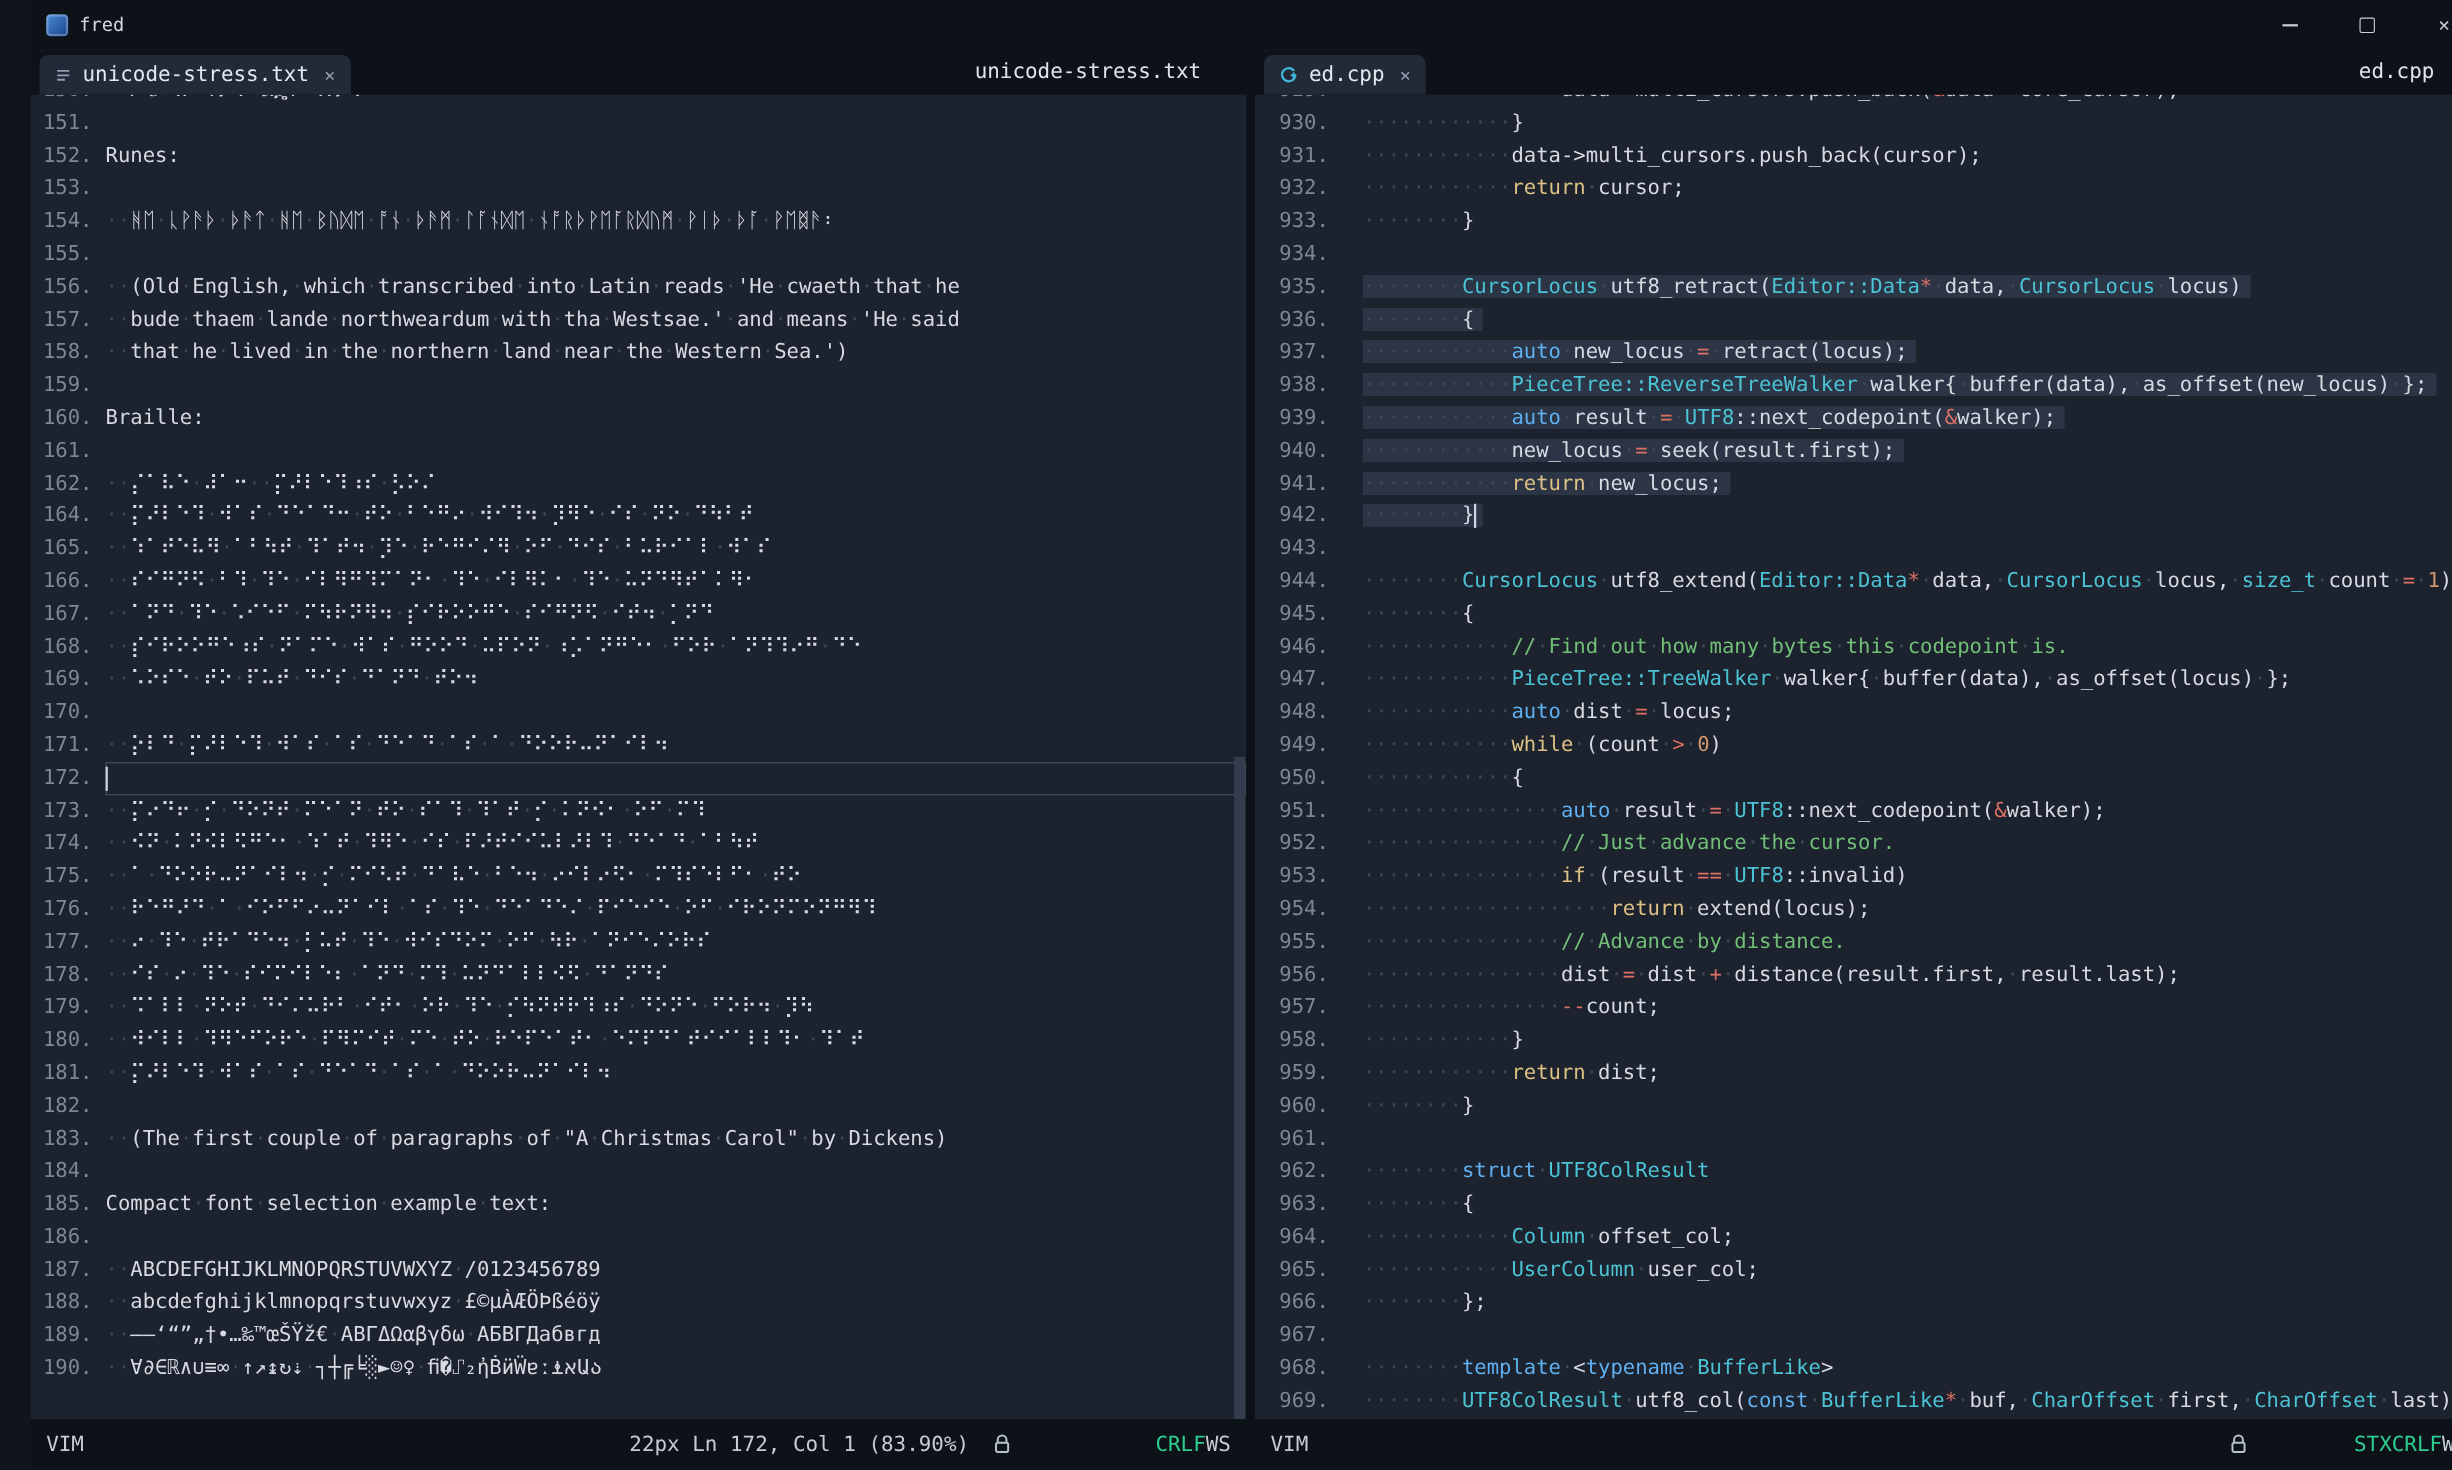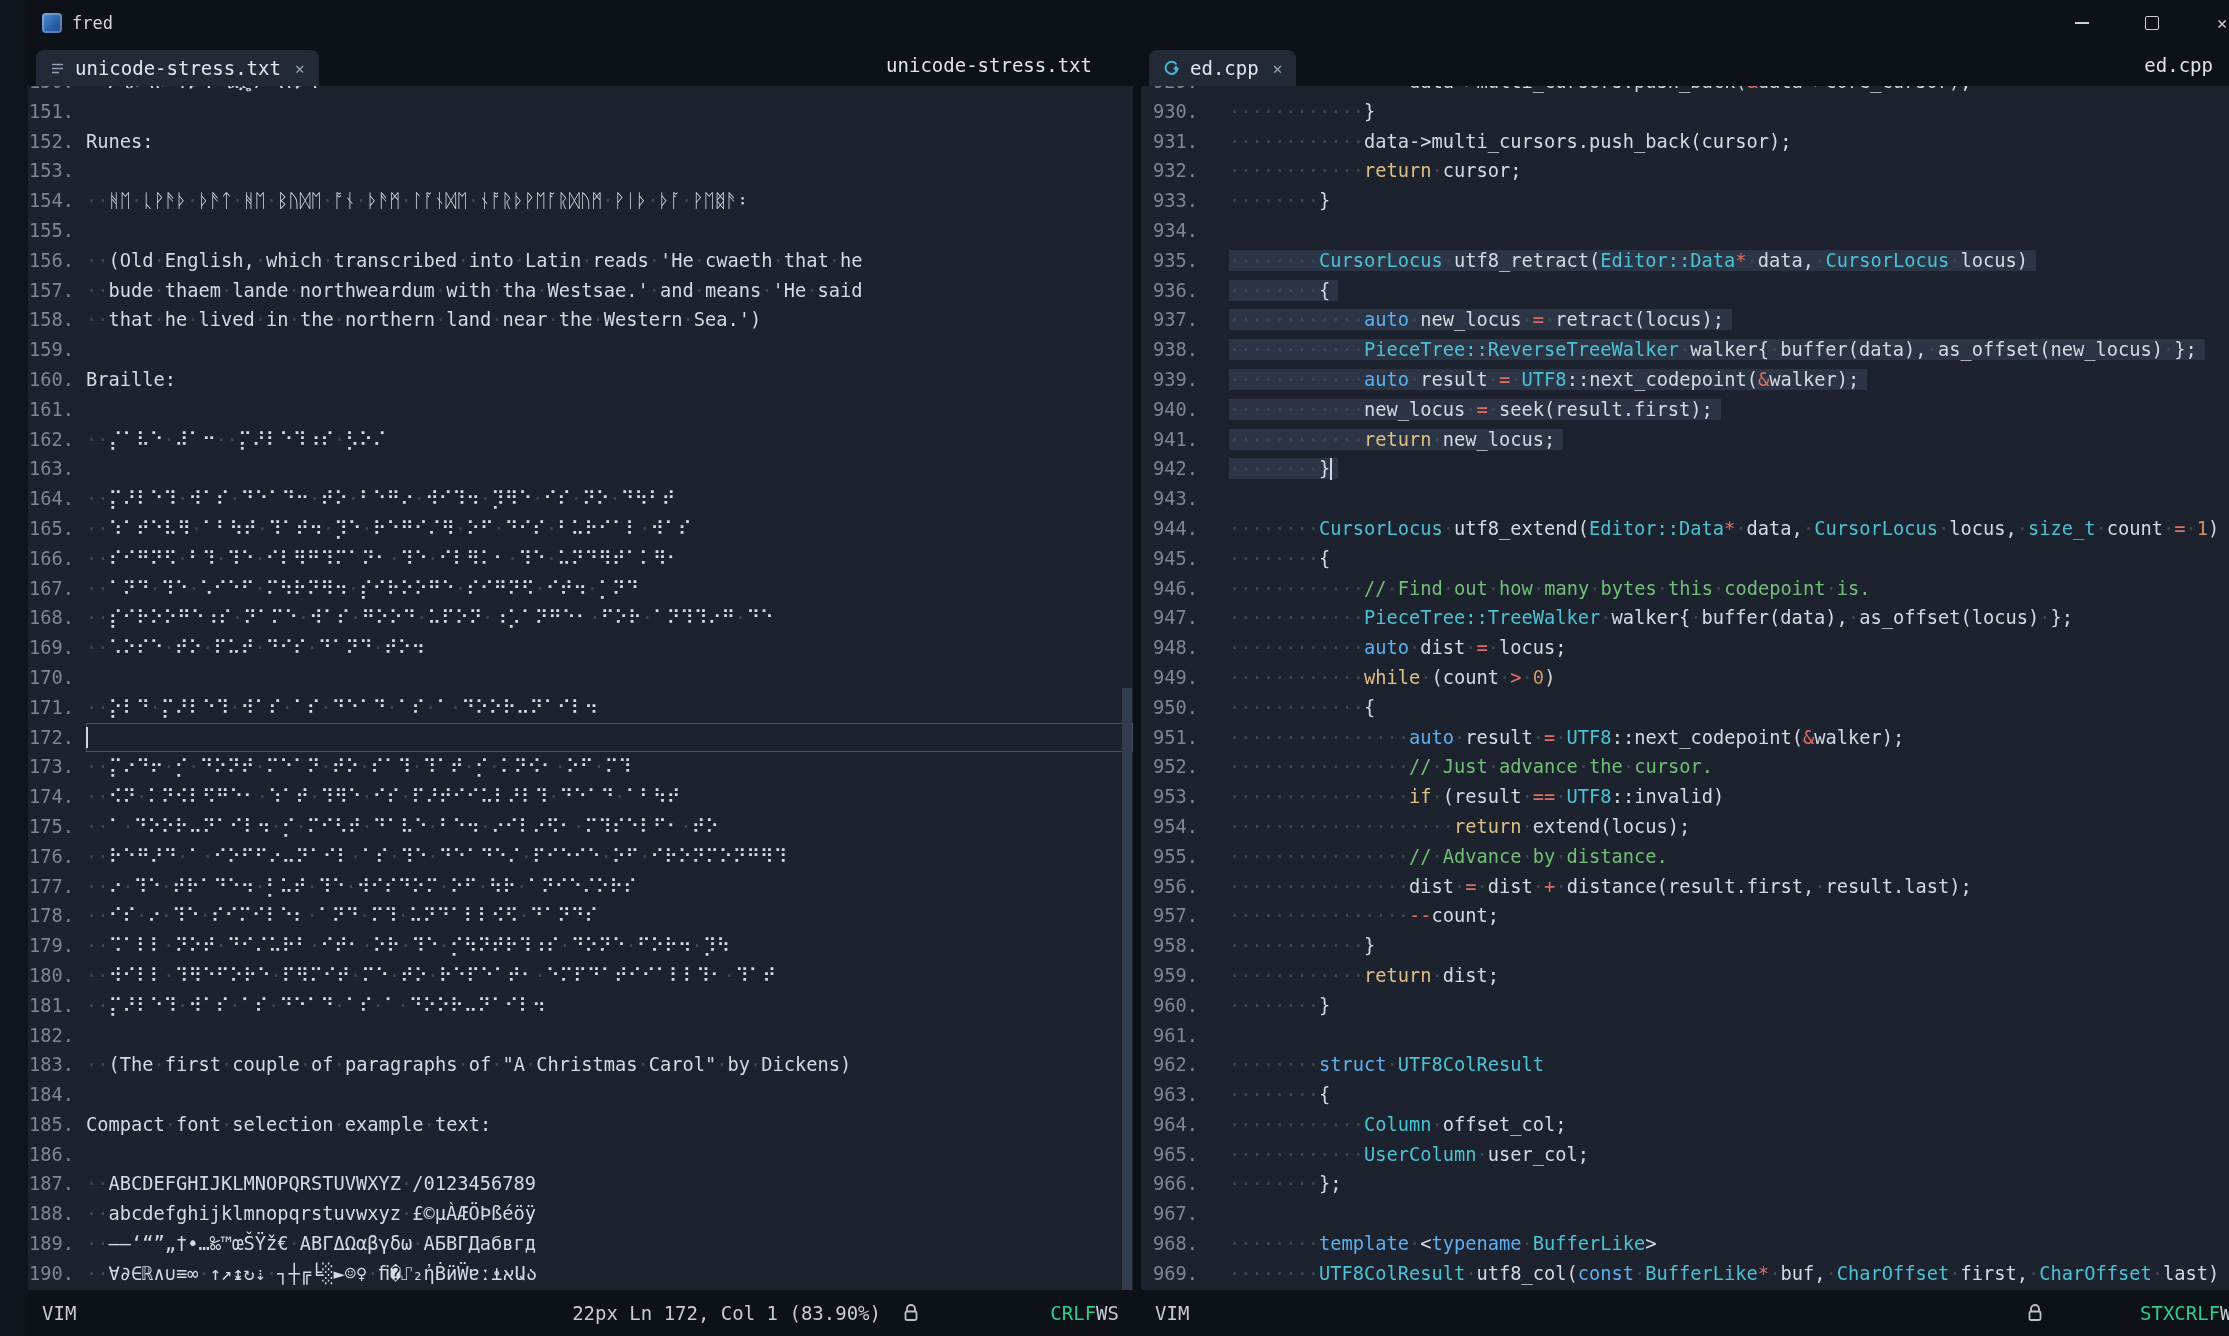--- a/index.html
+++ b/index.html
@@ -17,21 +17,21 @@
   .min-glyph{display:block;width:14px;height:2px;background:#ccd2da;}
   .max-glyph{display:block;width:12px;height:12px;border:1.5px solid #ccd2da;border-radius:2px;}
 
   .tabrow{position:absolute;top:46px;left:0;width:2229px;height:40px;background:#0d1219;z-index:5;}
   .tab{position:absolute;top:4px;height:36px;display:flex;align-items:center;gap:10px;padding:0 14px;background:#222a38;border-radius:8px 8px 0 0;font-size:19px;color:#e3e7ee;}
   .tclose{color:#9aa4b4;font-size:16px;margin-left:4px;}
   .fname{position:absolute;top:54px;font-size:19px;color:#dfe3ea;z-index:7;}
 
   
   .pane{position:absolute;top:86px;bottom:46px;overflow:hidden;background:#1c222e;}
-  .rows{position:absolute;top:-19px;left:0;right:0;font-size:18.7px;}
+  .rows{position:absolute;top:-19px;left:0;right:0;padding-left:10px;font-size:18.7px;}
   .row{display:flex;height:29.8px;line-height:29.8px;white-space:pre;}
   .ln{flex:none;text-align:right;color:#7e8797;}
   .pane[data-pane="0"] .ln{width:46px;margin-right:12px;}
   .pane[data-pane="1"] .ln{width:57px;margin-right:31px;}
   .lc{flex:1;min-width:0;position:relative;display:block;white-space:pre;color:#d6dae2;}
   .row.cur .lc{outline:1px solid #46526a;outline-offset:-1px;}
   .txt.sel{background:#2b3546;padding-right:.7ch;}
   .caret{position:absolute;top:4px;bottom:4px;width:2px;background:#cdd6e6;z-index:2;}
 
   
@@ -101,21 +101,20 @@
         <div class="row"><span class="ln">153.</span><span class="lc"><span class="txt"></span></span></div>
         <div class="row"><span class="ln">154.</span><span class="lc"><span class="txt"><span class="ws">··</span><span class="d">ᚻᛖ</span><span class="ws">·</span><span class="d">ᚳᚹᚫᚦ</span><span class="ws">·</span><span class="d">ᚦᚫᛏ</span><span class="ws">·</span><span class="d">ᚻᛖ</span><span class="ws">·</span><span class="d">ᛒᚢᛞᛖ</span><span class="ws">·</span><span class="d">ᚩᚾ</span><span class="ws">·</span><span class="d">ᚦᚫᛗ</span><span class="ws">·</span><span class="d">ᛚᚪᚾᛞᛖ</span><span class="ws">·</span><span class="d">ᚾᚩᚱᚦᚹᛖᚪᚱᛞᚢᛗ</span><span class="ws">·</span><span class="d">ᚹᛁᚦ</span><span class="ws">·</span><span class="d">ᚦᚪ</span><span class="ws">·</span><span class="d">ᚹᛖᛥᚫ᛬</span></span></span></div>
         <div class="row"><span class="ln">155.</span><span class="lc"><span class="txt"></span></span></div>
         <div class="row"><span class="ln">156.</span><span class="lc"><span class="txt"><span class="ws">··</span><span class="d">(Old</span><span class="ws">·</span><span class="d">English,</span><span class="ws">·</span><span class="d">which</span><span class="ws">·</span><span class="d">transcribed</span><span class="ws">·</span><span class="d">into</span><span class="ws">·</span><span class="d">Latin</span><span class="ws">·</span><span class="d">reads</span><span class="ws">·</span><span class="d">'He</span><span class="ws">·</span><span class="d">cwaeth</span><span class="ws">·</span><span class="d">that</span><span class="ws">·</span><span class="d">he</span></span></span></div>
         <div class="row"><span class="ln">157.</span><span class="lc"><span class="txt"><span class="ws">··</span><span class="d">bude</span><span class="ws">·</span><span class="d">thaem</span><span class="ws">·</span><span class="d">lande</span><span class="ws">·</span><span class="d">northweardum</span><span class="ws">·</span><span class="d">with</span><span class="ws">·</span><span class="d">tha</span><span class="ws">·</span><span class="d">Westsae.'</span><span class="ws">·</span><span class="d">and</span><span class="ws">·</span><span class="d">means</span><span class="ws">·</span><span class="d">'He</span><span class="ws">·</span><span class="d">said</span></span></span></div>
         <div class="row"><span class="ln">158.</span><span class="lc"><span class="txt"><span class="ws">··</span><span class="d">that</span><span class="ws">·</span><span class="d">he</span><span class="ws">·</span><span class="d">lived</span><span class="ws">·</span><span class="d">in</span><span class="ws">·</span><span class="d">the</span><span class="ws">·</span><span class="d">northern</span><span class="ws">·</span><span class="d">land</span><span class="ws">·</span><span class="d">near</span><span class="ws">·</span><span class="d">the</span><span class="ws">·</span><span class="d">Western</span><span class="ws">·</span><span class="d">Sea.')</span></span></span></div>
         <div class="row"><span class="ln">159.</span><span class="lc"><span class="txt"></span></span></div>
         <div class="row"><span class="ln">160.</span><span class="lc"><span class="txt"><span class="d">Braille:</span></span></span></div>
         <div class="row"><span class="ln">161.</span><span class="lc"><span class="txt"></span></span></div>
         <div class="row"><span class="ln">162.</span><span class="lc"><span class="txt"><span class="ws">··</span><span class="d">⡌⠁⠧⠑</span><span class="ws">·</span><span class="d">⠼⠁⠒</span><span class="ws">··</span><span class="d">⡍⠜⠇⠑⠹⠰⠎</span><span class="ws">·</span><span class="d">⡣⠕⠌</span></span></span></div>
-        <div class="row"><span class="ln">163.</span><span class="lc"><span class="txt"></span></span></div>
         <div class="row"><span class="ln">164.</span><span class="lc"><span class="txt"><span class="ws">··</span><span class="d">⡍⠜⠇⠑⠹</span><span class="ws">·</span><span class="d">⠺⠁⠎</span><span class="ws">·</span><span class="d">⠙⠑⠁⠙⠒</span><span class="ws">·</span><span class="d">⠞⠕</span><span class="ws">·</span><span class="d">⠃⠑⠛⠔</span><span class="ws">·</span><span class="d">⠺⠊⠹⠲</span><span class="ws">·</span><span class="d">⡹⠻⠑</span><span class="ws">·</span><span class="d">⠊⠎</span><span class="ws">·</span><span class="d">⠝⠕</span><span class="ws">·</span><span class="d">⠙⠳⠃⠞</span></span></span></div>
         <div class="row"><span class="ln">165.</span><span class="lc"><span class="txt"><span class="ws">··</span><span class="d">⠱⠁⠞⠑⠧⠻</span><span class="ws">·</span><span class="d">⠁⠃⠳⠞</span><span class="ws">·</span><span class="d">⠹⠁⠞⠲</span><span class="ws">·</span><span class="d">⡹⠑</span><span class="ws">·</span><span class="d">⠗⠑⠛⠊⠌⠻</span><span class="ws">·</span><span class="d">⠕⠋</span><span class="ws">·</span><span class="d">⠙⠊⠎</span><span class="ws">·</span><span class="d">⠃⠥⠗⠊⠁⠇</span><span class="ws">·</span><span class="d">⠺⠁⠎</span></span></span></div>
         <div class="row"><span class="ln">166.</span><span class="lc"><span class="txt"><span class="ws">··</span><span class="d">⠎⠊⠛⠝⠫</span><span class="ws">·</span><span class="d">⠃⠹</span><span class="ws">·</span><span class="d">⠹⠑</span><span class="ws">·</span><span class="d">⠊⠇⠻⠛⠹⠍⠁⠝⠂</span><span class="ws">·</span><span class="d">⠹⠑</span><span class="ws">·</span><span class="d">⠊⠇⠻⠅⠂</span><span class="ws">·</span><span class="d">⠹⠑</span><span class="ws">·</span><span class="d">⠥⠝⠙⠻⠞⠁⠅⠻⠂</span></span></span></div>
         <div class="row"><span class="ln">167.</span><span class="lc"><span class="txt"><span class="ws">··</span><span class="d">⠁⠝⠙</span><span class="ws">·</span><span class="d">⠹⠑</span><span class="ws">·</span><span class="d">⠡⠊⠑⠋</span><span class="ws">·</span><span class="d">⠍⠳⠗⠝⠻⠲</span><span class="ws">·</span><span class="d">⡎⠊⠗⠕⠕⠛⠑</span><span class="ws">·</span><span class="d">⠎⠊⠛⠝⠫</span><span class="ws">·</span><span class="d">⠊⠞⠲</span><span class="ws">·</span><span class="d">⡁⠝⠙</span></span></span></div>
         <div class="row"><span class="ln">168.</span><span class="lc"><span class="txt"><span class="ws">··</span><span class="d">⡎⠊⠗⠕⠕⠛⠑⠰⠎</span><span class="ws">·</span><span class="d">⠝⠁⠍⠑</span><span class="ws">·</span><span class="d">⠺⠁⠎</span><span class="ws">·</span><span class="d">⠛⠕⠕⠙</span><span class="ws">·</span><span class="d">⠥⠏⠕⠝</span><span class="ws">·</span><span class="d">⠰⡡⠁⠝⠛⠑⠂</span><span class="ws">·</span><span class="d">⠋⠕⠗</span><span class="ws">·</span><span class="d">⠁⠝⠹⠹⠔⠛</span><span class="ws">·</span><span class="d">⠙⠑</span></span></span></div>
         <div class="row"><span class="ln">169.</span><span class="lc"><span class="txt"><span class="ws">··</span><span class="d">⠡⠕⠎⠑</span><span class="ws">·</span><span class="d">⠞⠕</span><span class="ws">·</span><span class="d">⠏⠥⠞</span><span class="ws">·</span><span class="d">⠙⠊⠎</span><span class="ws">·</span><span class="d">⠙⠁⠝⠙</span><span class="ws">·</span><span class="d">⠞⠕⠲</span></span></span></div>
         <div class="row"><span class="ln">170.</span><span class="lc"><span class="txt"></span></span></div>
         <div class="row"><span class="ln">171.</span><span class="lc"><span class="txt"><span class="ws">··</span><span class="d">⡕⠇⠙</span><span class="ws">·</span><span class="d">⡍⠜⠇⠑⠹</span><span class="ws">·</span><span class="d">⠺⠁⠎</span><span class="ws">·</span><span class="d">⠁⠎</span><span class="ws">·</span><span class="d">⠙⠑⠁⠙</span><span class="ws">·</span><span class="d">⠁⠎</span><span class="ws">·</span><span class="d">⠁</span><span class="ws">·</span><span class="d">⠙⠕⠕⠗⠤⠝⠁⠊⠇⠲</span></span></span></div>
         <div class="row cur"><span class="ln">172.</span><span class="lc"><span class="txt"></span><span class="caret" style="left: 0ch;"></span></span></div>
         <div class="row"><span class="ln">173.</span><span class="lc"><span class="txt"><span class="ws">··</span><span class="d">⡍⠔⠙⠖</span><span class="ws">·</span><span class="d">⡊</span><span class="ws">·</span><span class="d">⠙⠕⠝⠞</span><span class="ws">·</span><span class="d">⠍⠑⠁⠝</span><span class="ws">·</span><span class="d">⠞⠕</span><span class="ws">·</span><span class="d">⠎⠁⠹</span><span class="ws">·</span><span class="d">⠹⠁⠞</span><span class="ws">·</span><span class="d">⡊</span><span class="ws">·</span><span class="d">⠅⠝⠪⠂</span><span class="ws">·</span><span class="d">⠕⠋</span><span class="ws">·</span><span class="d">⠍⠹</span></span></span></div>

